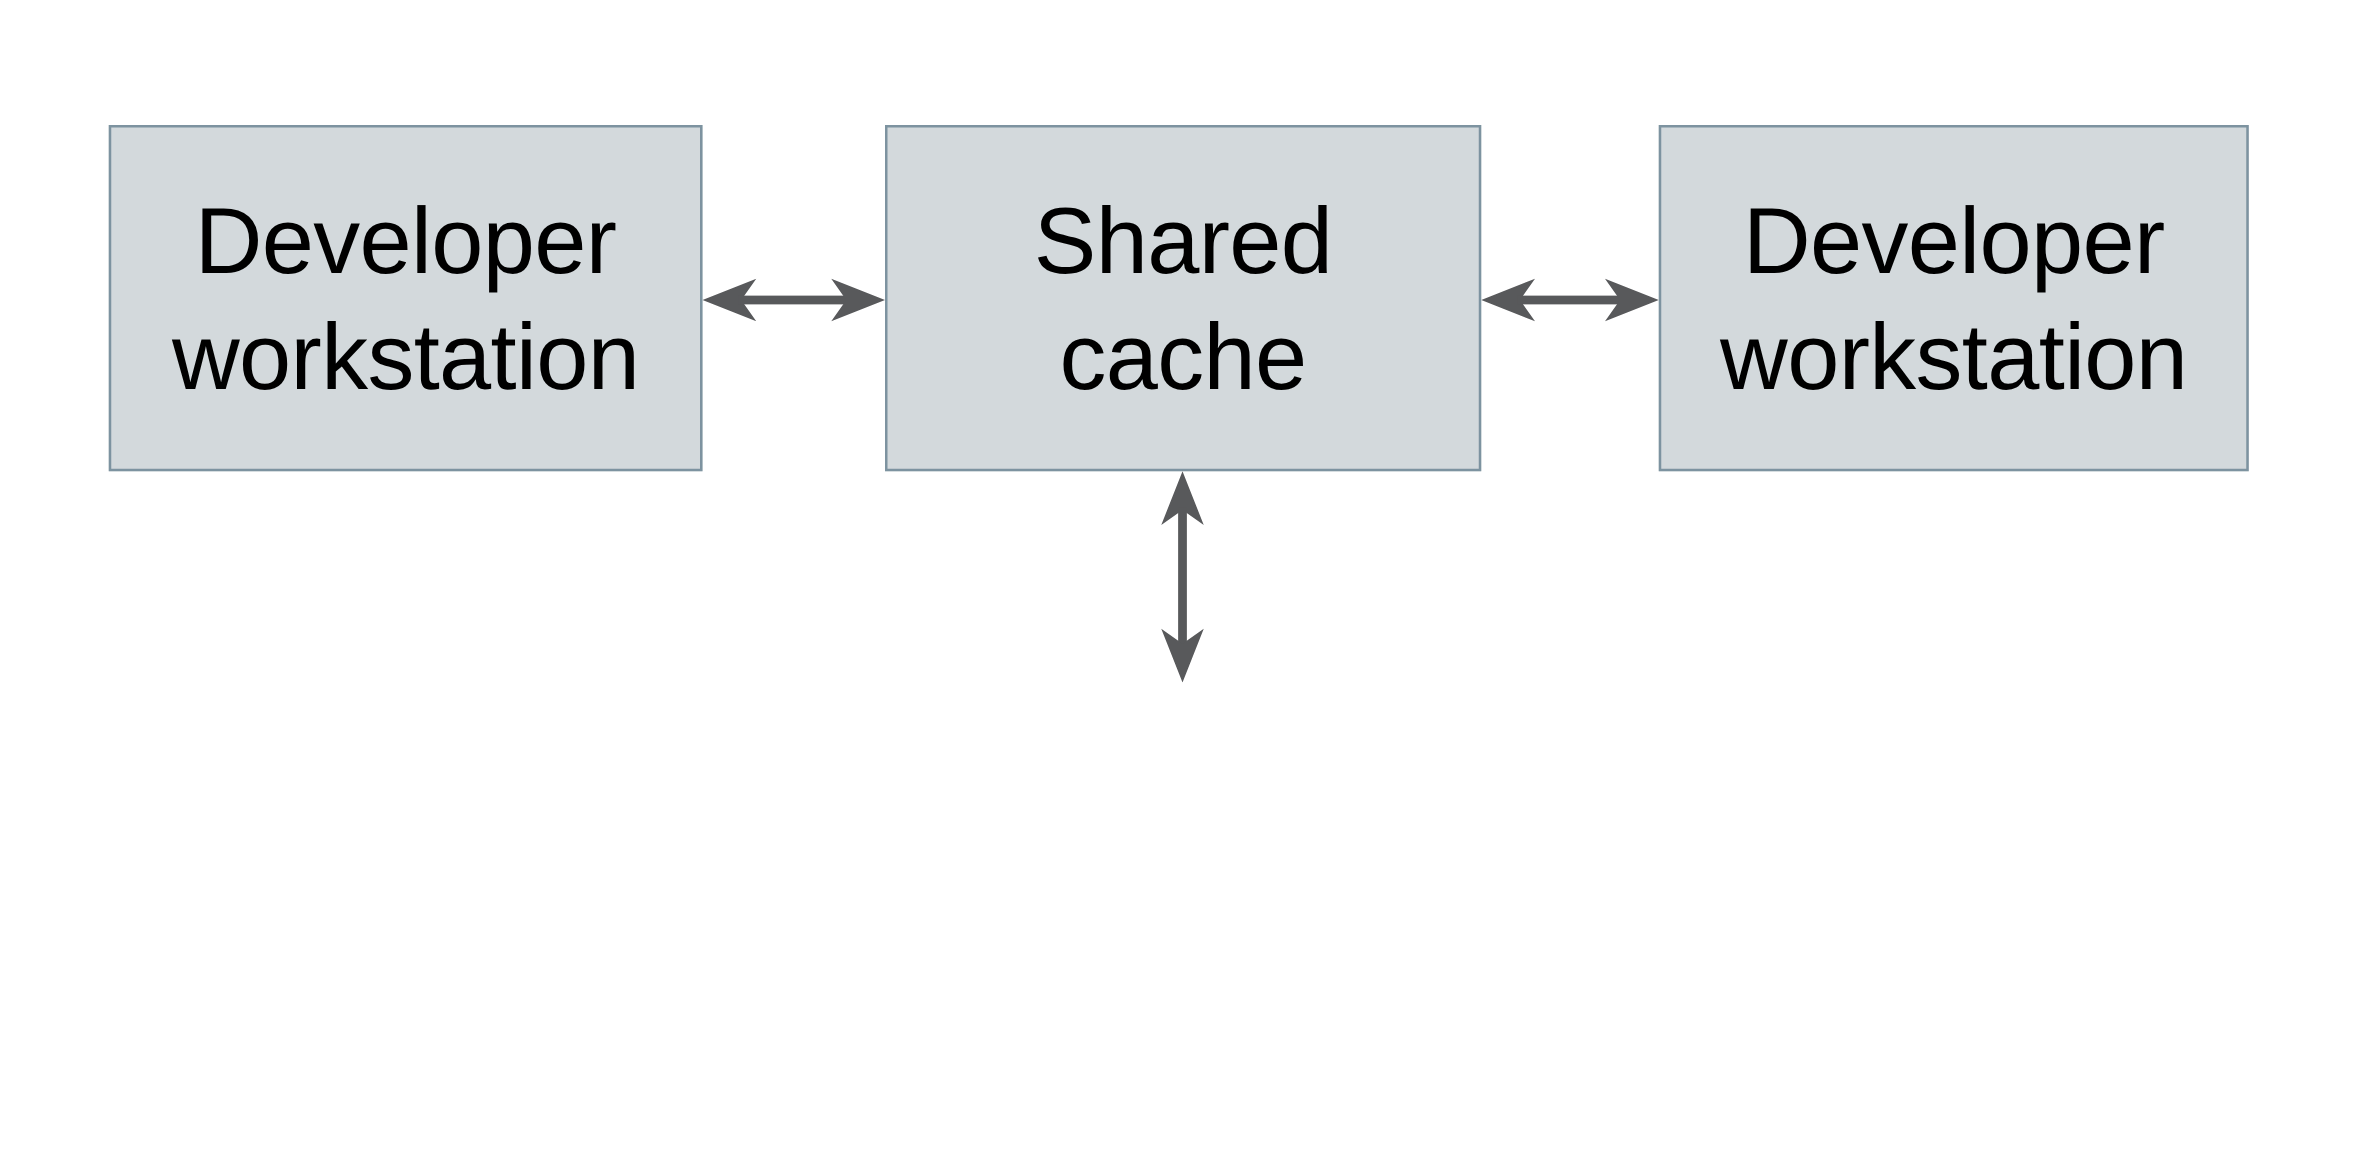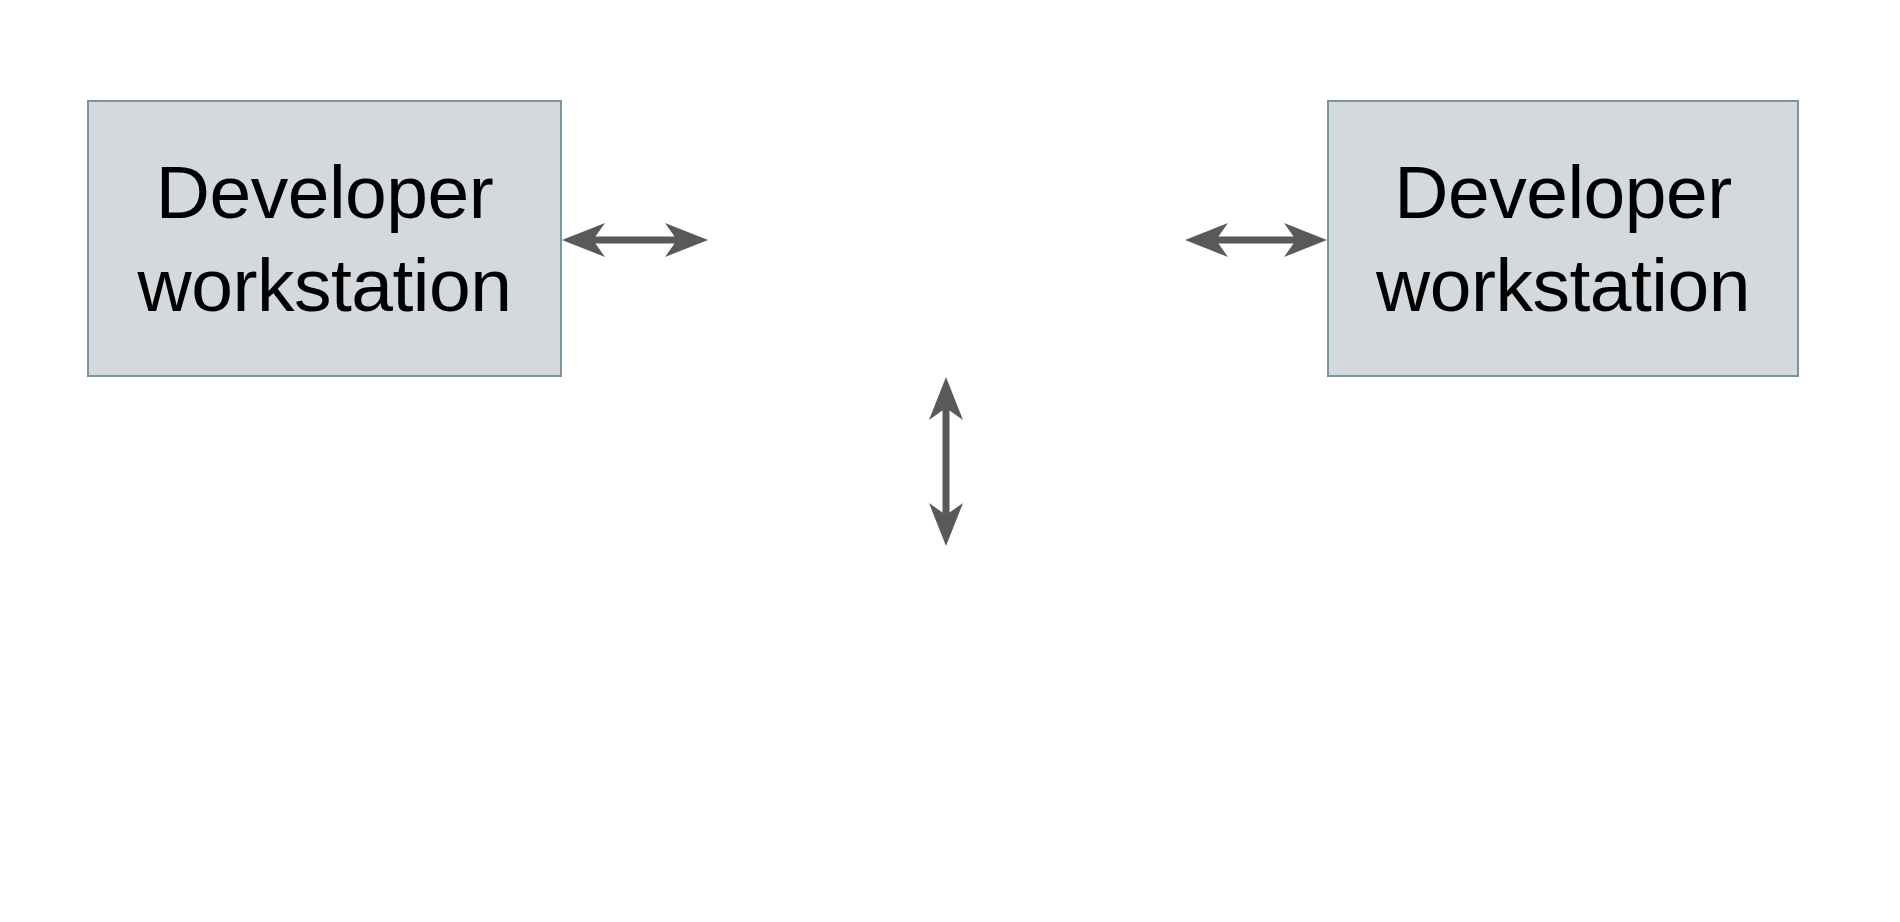--- a/index.html
+++ b/index.html
@@ -48,20 +48,24 @@
 </head>
 <body>
 
 <div class="stage">
 
   <div class="node" id="node-dev-left">
     <span class="node-label">Developer
 workstation</span>
   </div>
 
+  <div class="node" id="node-shared-cache">
+    <span class="node-label">Shared
+cache</span>
+  </div>
 
   <div class="node" id="node-dev-right">
     <span class="node-label">Developer
 workstation</span>
   </div>
 
 
   <svg id="arrow-left" class="arrow" width="146" height="36" viewBox="0 0 146 36" preserveAspectRatio="none" aria-hidden="true">
     <polygon fill="currentColor" points="0,18 43,1 31,18 43,35"></polygon>
     <rect fill="currentColor" x="29" y="14.5" width="88" height="7"></rect>

